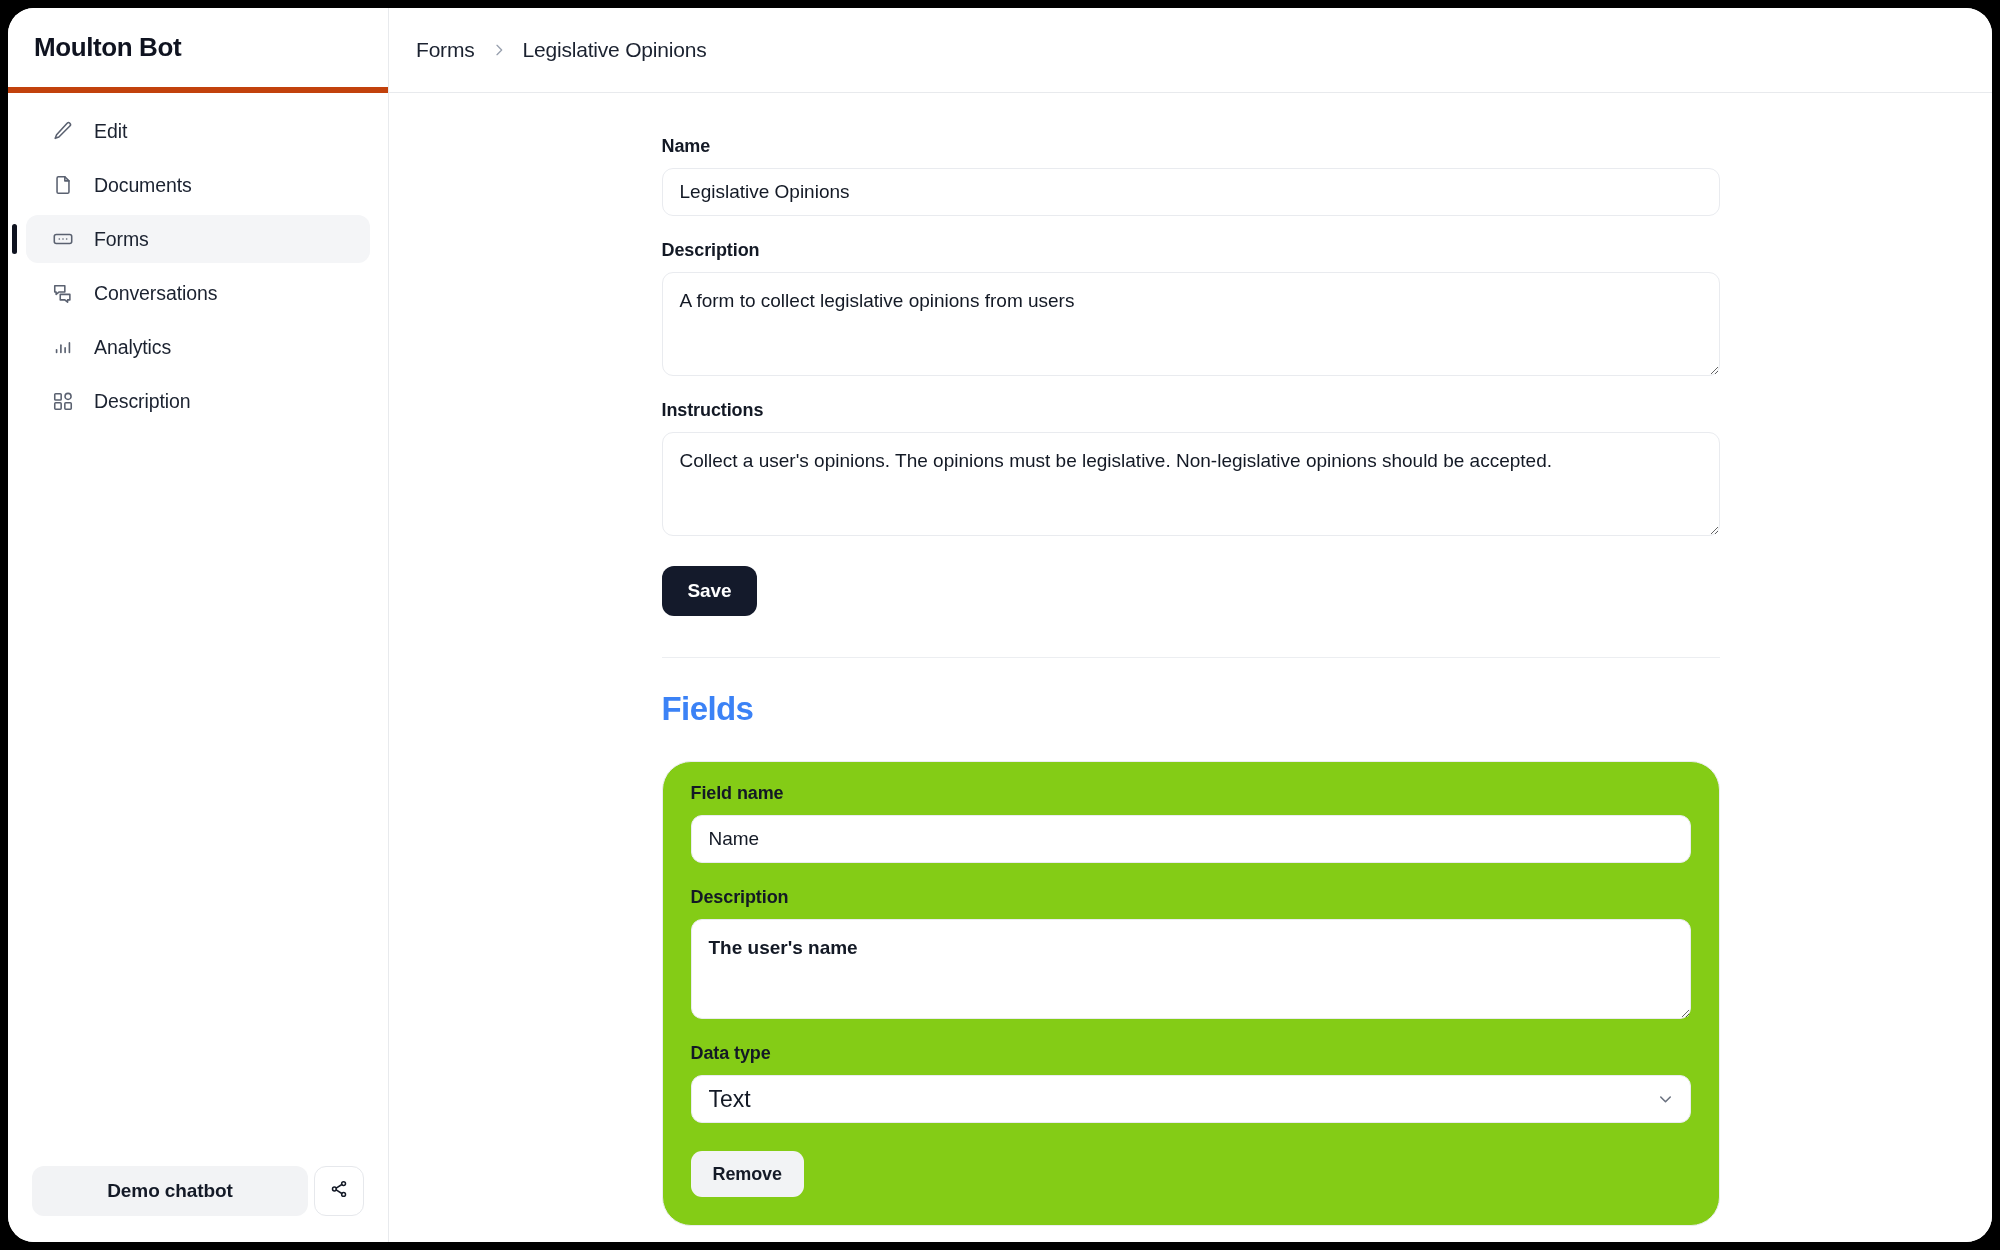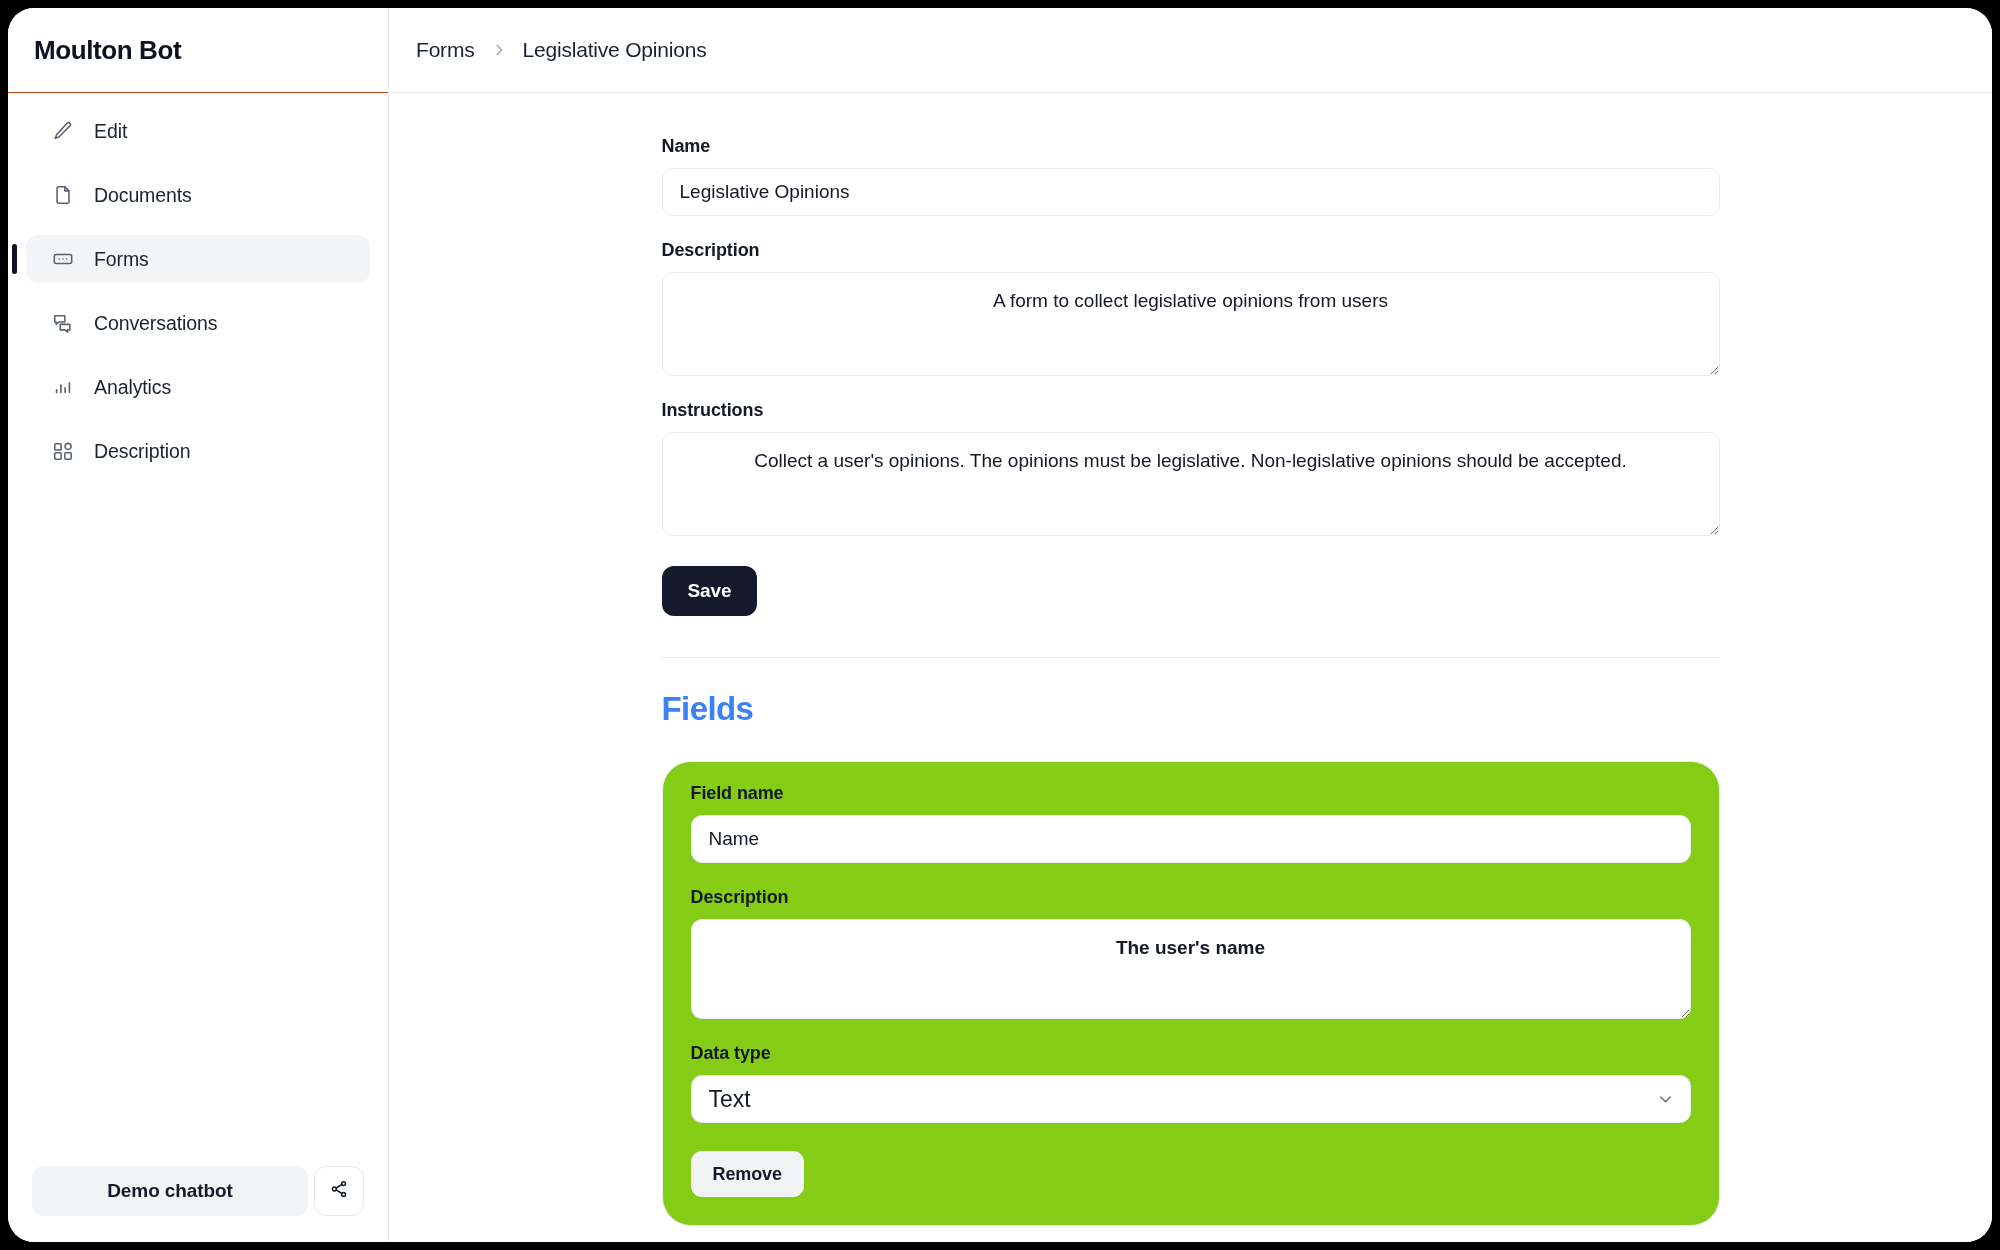--- a/index.html
+++ b/index.html
@@ -30,37 +30,37 @@
     flex: 0 0 381px;
     border-right: 1px solid #e8eaed;
     display: flex;
     flex-direction: column;
     background: #ffffff;
     position: relative;
   }
   #sidebar-header {
     height: 85px;
     flex: 0 0 85px;
-    border-bottom: 1px solid #c2410c;
+    border-bottom: 6px solid #c2410c;
     display: flex;
     align-items: center;
     padding-left: 26px;
   }
   #brand-title {
     font-size: 26px;
     font-weight: 700;
     color: #0f1320;
     letter-spacing: -0.4px;
   }
 
   #sidebar-nav {
     padding: 14px 18px 0 18px;
     display: flex;
     flex-direction: column;
-    gap: 16px;
+    gap: 6px;
   }
   .nav-item {
     position: relative;
     height: 48px;
     display: flex;
     align-items: center;
     gap: 20px;
     padding-left: 26px;
     border-radius: 12px;
     cursor: pointer;
@@ -194,21 +194,20 @@
     border-radius: 11px;
     padding: 15px 17px;
     font-family: inherit;
     font-size: 19px;
     line-height: 1.35;
     color: #131925;
     background: #fff;
     outline: none;
     resize: vertical;
     display: block;
-    text-align: center;
   }
   .group { margin-bottom: 24px; }
 
   #save-button {
     margin-top: 6px;
     height: 50px;
     padding: 4px 26px;
     background: #141a2b;
     color: #ffffff;
     border: none;

